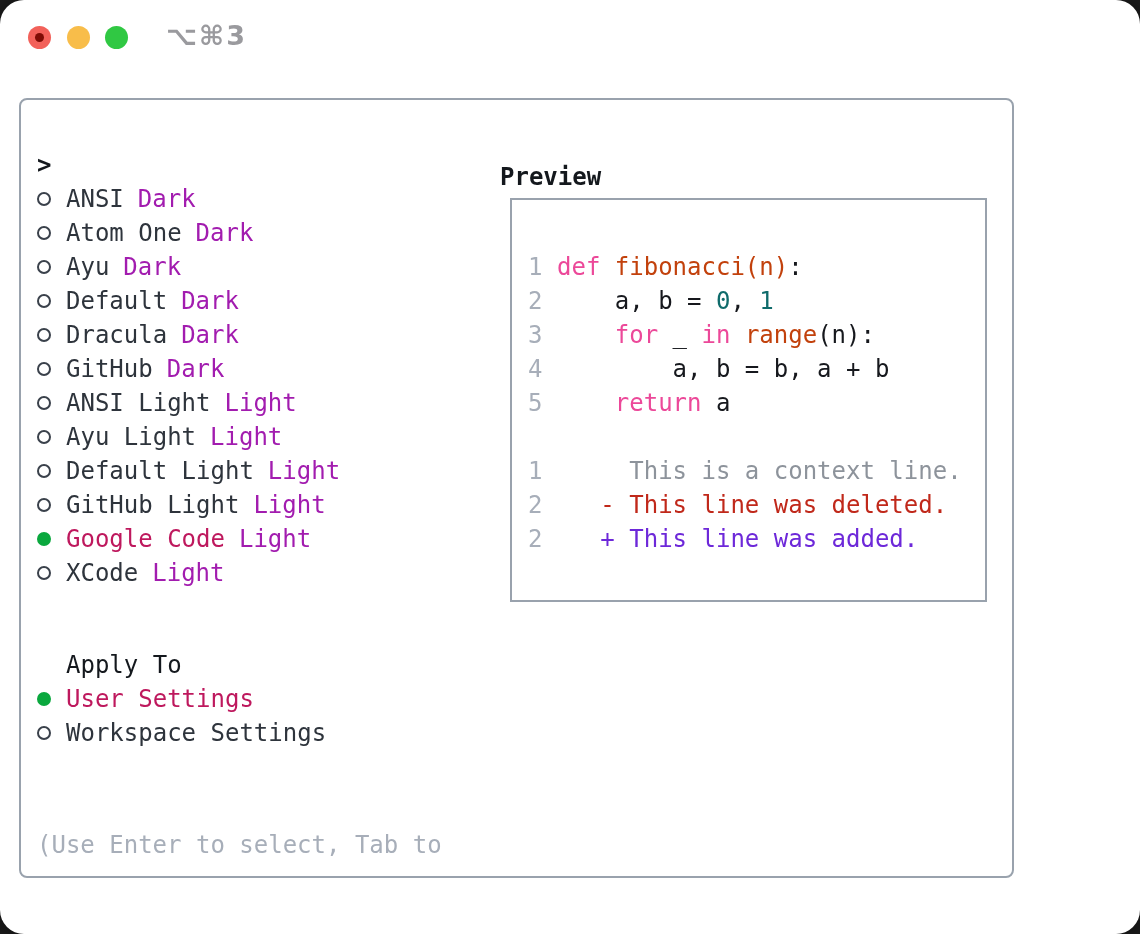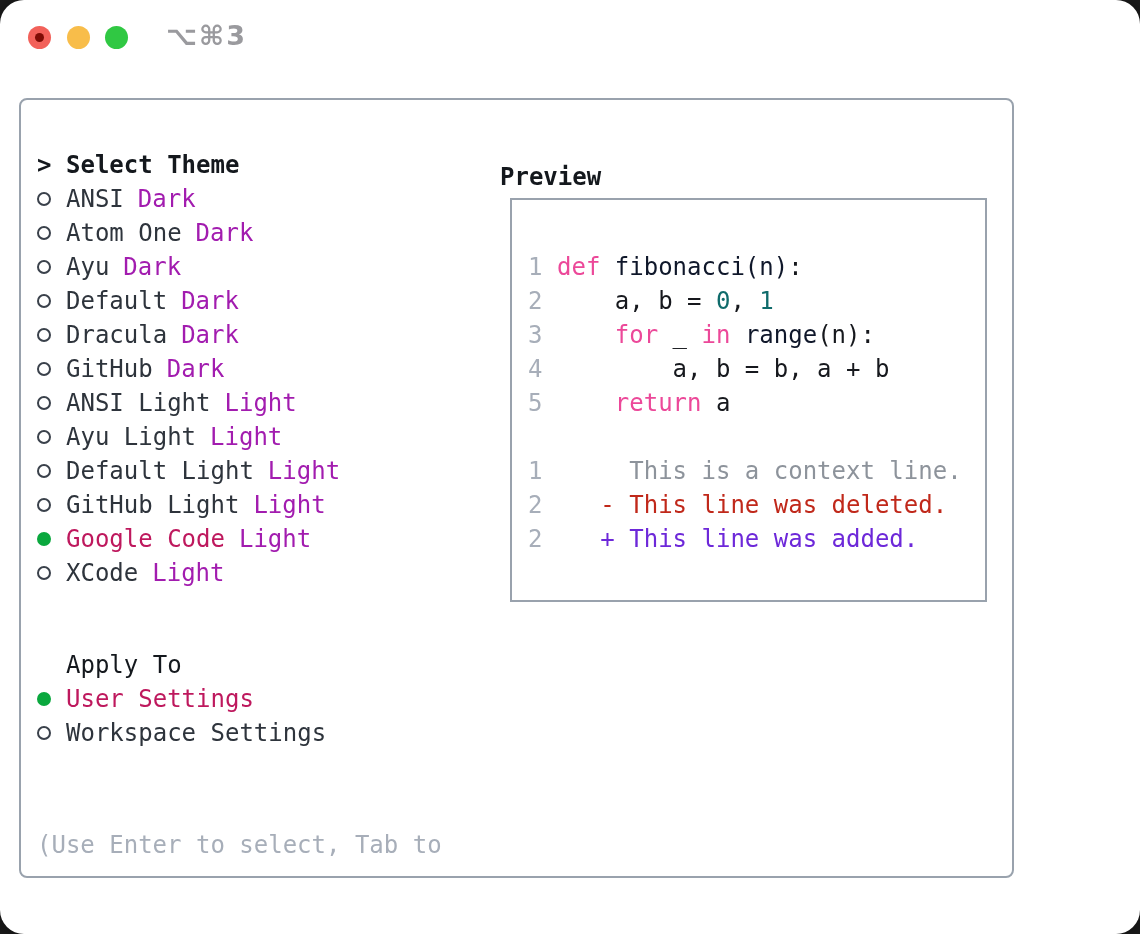--- a/index.html
+++ b/index.html
@@ -52,21 +52,21 @@
   }
   .pbox{
     position:absolute;left:510px;top:198px;width:477px;height:404px;
     border:2px solid #99a2ad;box-sizing:border-box;
     padding:50px 0 0 16px;overflow:hidden;
   }
   .cline{height:34px;line-height:34px;font-size:24px;white-space:pre;}
   .cline.blank{height:34px;}
   .ln{display:inline-block;width:29px;color:#a7aeb9;}
   .kw{color:#ec4899;text-align:right;}
-  .fn{color:#0f172a;}
+  .fn{color:#c2410c;}
   .nm{color:#0f6b6b;}
   .pl{color:#16181d;}
   .ctx{color:#8d939b;}
   .del{color:#c0281a;}
   .add{color:#6d28d9;}
 </style>
 </head>
 <body>
 
 <div class="window">
@@ -76,21 +76,20 @@
     </div>
   <div class="light yellow"></div>
   <div class="light green"></div>
   <div class="titlebar-title">⌥⌘3</div>
 
   <div class="panel"></div>
 
   <div class="theme-list">
     <div class="row hdr">
       <span class="gut prompt">&gt;</span>
-      <span class="hdr-label">Select Theme</span>
     </div>
 
     <div class="row">
       <span class="gut"><span class="dot"></span></span>
       <span class="tname">ANSI</span>
       <span class="tvar">Dark</span>
     </div>
     <div class="row">
       <span class="gut"><span class="dot"></span></span>
       <span class="tname">Atom One</span>

